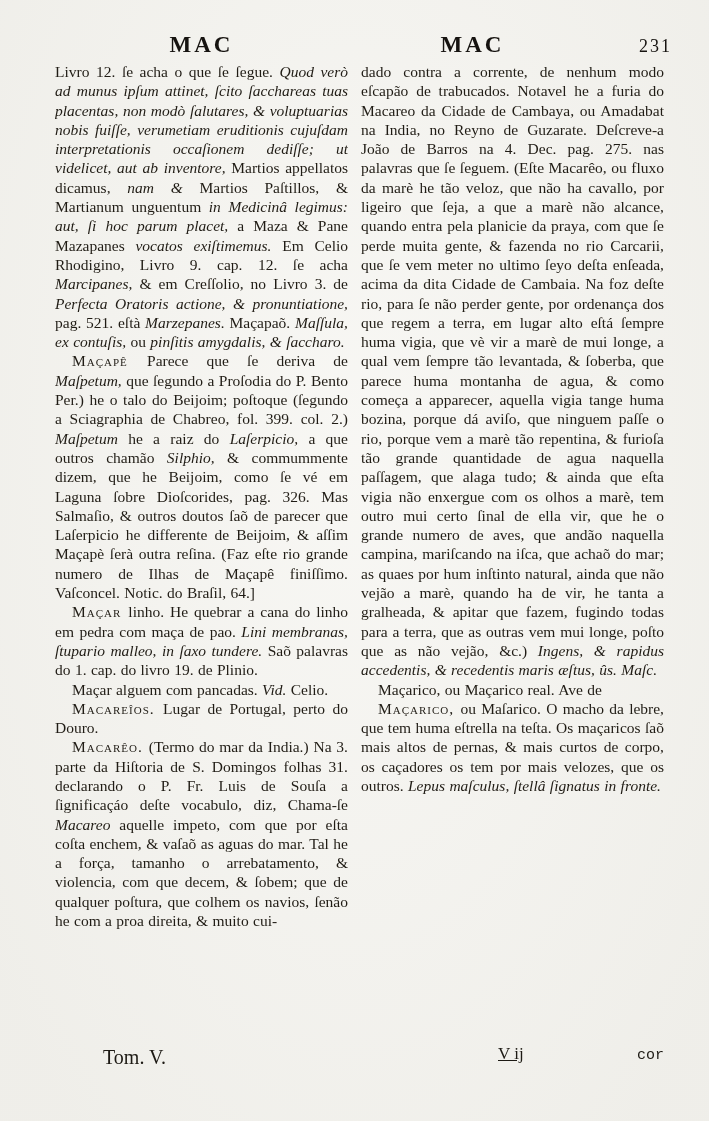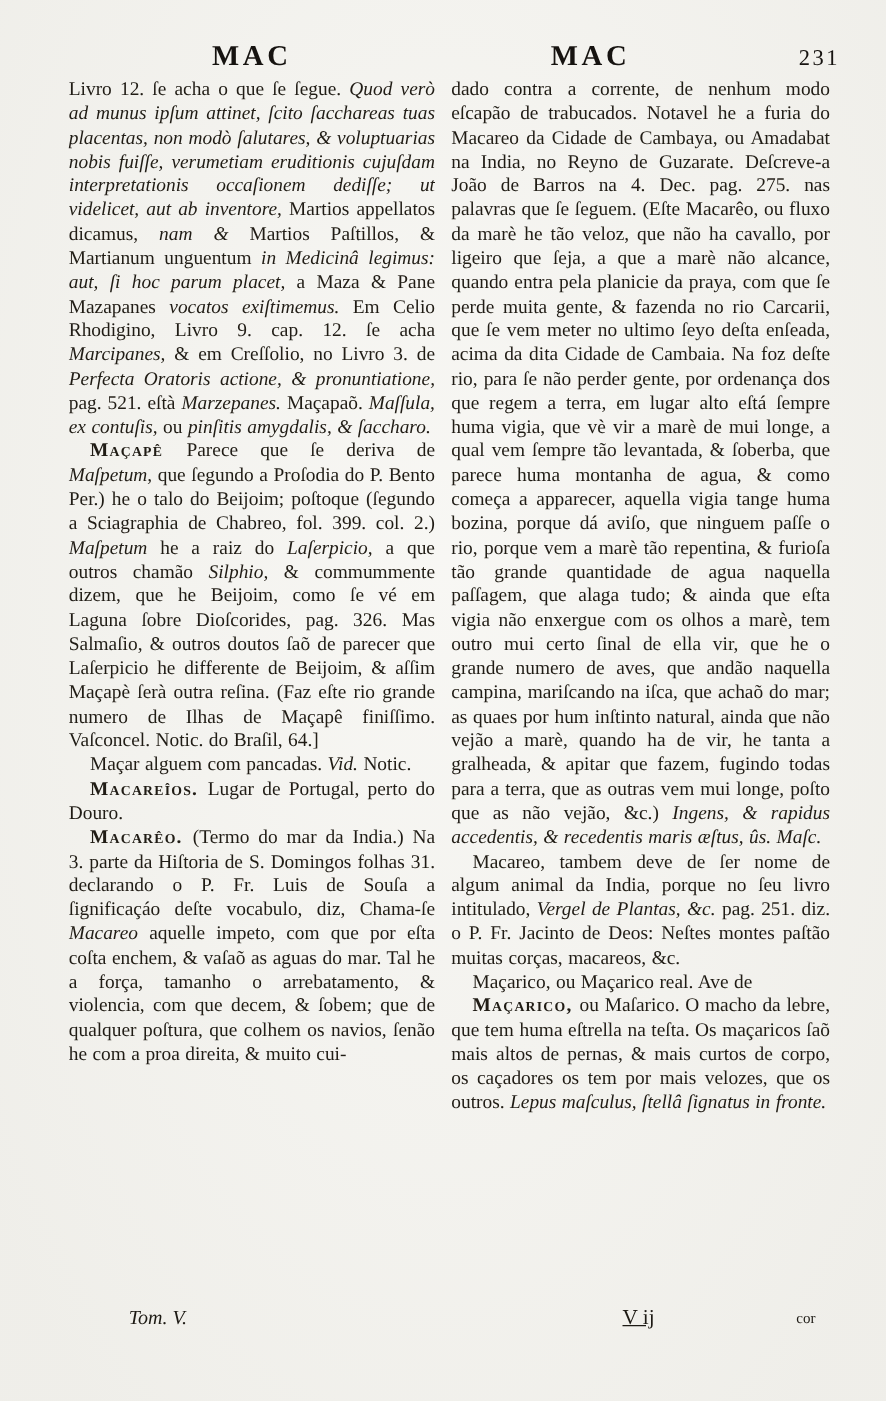--- a/index.html
+++ b/index.html
@@ -59,50 +59,49 @@
     line-height: 19.3px;
     word-spacing: 0.5px;
     color: #201c15;
   }
   .para.indent { text-indent: 17px; }
   .seg-roman   { font-style: normal; }
   .seg-italic  { font-style: italic; }
   .seg-smallcaps {
     font-variant: small-caps;
     letter-spacing: 1px;
-    font-weight: bold;
   }
   .footer-item {
     position: absolute;
     color: #1d1a14;
   }
-  .tome      { top: 1046px; left: 103px; font-size: 16px; font-style: italic; }
+  .tome      { top: 1046px; left: 103px; font-size: 20px; }
   .signature { top: 1044px; left: 498px; font-size: 17px; text-decoration: underline; }
-  .catchword { top: 1047px; left: 637px; font-size: 12px; }
+  .catchword { top: 1047px; left: 637px; font-size: 15px; font-family: Liberation Mono, monospace; }
 </style>
 </head>
 <body>
 
 <div class="page">
 
   <span class="running-title left-title">MAC</span>
   <span class="running-title right-title">MAC</span>
   <span class="page-number">231</span>
 
   <div class="column col-left">
     <p class="para"><span class="seg-roman">Livro 12. ſe acha o que ſe ſegue. </span><span class="seg-italic">Quod verò ad munus ipſum attinet, ſcito ſacchareas tuas placentas, non modò ſalutares, &amp; voluptuarias nobis fuiſſe, verumetiam eruditionis cujuſdam interpretationis occaſionem dediſſe; ut videlicet, aut ab inventore, </span><span class="seg-roman">Martios appellatos dicamus, </span><span class="seg-italic">nam &amp; </span><span class="seg-roman">Martios Paſtillos, &amp; Martianum unguentum </span><span class="seg-italic">in Medicinâ legimus: aut, ſi hoc parum placet, </span><span class="seg-roman">a Maza &amp; Pane Mazapanes </span><span class="seg-italic">vocatos exiſtimemus. </span><span class="seg-roman">Em Celio Rhodigino, Livro 9. cap. 12. ſe acha </span><span class="seg-italic">Marcipanes, </span><span class="seg-roman">&amp; em Creſſolio, no Livro 3. de </span><span class="seg-italic">Perfecta Oratoris actione, &amp; pronuntiatione, </span><span class="seg-roman">pag. 521. eſtà </span><span class="seg-italic">Marzepanes. </span><span class="seg-roman">Maçapaõ. </span><span class="seg-italic">Maſſula, ex contuſis, </span><span class="seg-roman">ou </span><span class="seg-italic">pinſitis amygdalis, &amp; ſaccharo.</span></p>
     <p class="para indent"><span class="seg-smallcaps">Maçapê </span><span class="seg-roman">Parece que ſe deriva de </span><span class="seg-italic">Maſpetum, </span><span class="seg-roman">que ſegundo a Proſodia do P. Bento Per.) he o talo do Beijoim; poſtoque (ſegundo a Sciagraphia de Chabreo, fol. 399. col. 2.) </span><span class="seg-italic">Maſpetum </span><span class="seg-roman">he a raiz do </span><span class="seg-italic">Laſerpicio, </span><span class="seg-roman">a que outros chamão </span><span class="seg-italic">Silphio, </span><span class="seg-roman">&amp; commummente dizem, que he Beijoim, como ſe vé em Laguna ſobre Dioſcorides, pag. 326. Mas Salmaſio, &amp; outros doutos ſaõ de parecer que Laſerpicio he differente de Beijoim, &amp; aſſim Maçapè ſerà outra reſina. (Faz eſte rio grande numero de Ilhas de Maçapê finiſſimo. Vaſconcel. Notic. do Braſil, 64.]</span></p>
-    <p class="para indent"><span class="seg-roman">Maçar alguem com pancadas. </span><span class="seg-italic">Vid. </span><span class="seg-roman">Notic.</span></p>
+    <p class="para indent"><span class="seg-smallcaps">Maçar </span><span class="seg-roman">linho. He quebrar a cana do linho em pedra com maça de pao. </span><span class="seg-italic">Lini membranas, ſtupario malleo, in ſaxo tundere. </span><span class="seg-roman">Saõ palavras do 1. cap. do livro 19. de Plinio.</span></p>
+    <p class="para indent"><span class="seg-roman">Maçar alguem com pancadas. </span><span class="seg-italic">Vid. </span><span class="seg-roman">Celio.</span></p>
     <p class="para indent"><span class="seg-smallcaps">Macareîos. </span><span class="seg-roman">Lugar de Portugal, perto do Douro.</span></p>
     <p class="para indent"><span class="seg-smallcaps">Macarêo. </span><span class="seg-roman">(Termo do mar da India.) Na 3. parte da Hiſtoria de S. Domingos folhas 31. declarando o P. Fr. Luis de Souſa a ſignificaçáo deſte vocabulo, diz, Chama-ſe </span><span class="seg-italic">Macareo </span><span class="seg-roman">aquelle impeto, com que por eſta coſta enchem, &amp; vaſaõ as aguas do mar. Tal he a força, tamanho o arrebatamento, &amp; violencia, com que decem, &amp; ſobem; que de qualquer poſtura, que colhem os navios, ſenão he com a proa direita, &amp; muito cui-</span></p>
   </div>
 
   <div class="column col-right">
     <p class="para"><span class="seg-roman">dado contra a corrente, de nenhum modo eſcapão de trabucados. Notavel he a furia do Macareo da Cidade de Cambaya, ou Amadabat na India, no Reyno de Guzarate. Deſcreve-a João de Barros na 4. Dec. pag. 275. nas palavras que ſe ſeguem. (Eſte Macarêo, ou fluxo da marè he tão veloz, que não ha cavallo, por ligeiro que ſeja, a que a marè não alcance, quando entra pela planicie da praya, com que ſe perde muita gente, &amp; fazenda no rio Carcarii, que ſe vem meter no ultimo ſeyo deſta enſeada, acima da dita Cidade de Cambaia. Na foz deſte rio, para ſe não perder gente, por ordenança dos que regem a terra, em lugar alto eſtá ſempre huma vigia, que vè vir a marè de mui longe, a qual vem ſempre tão levantada, &amp; ſoberba, que parece huma montanha de agua, &amp; como começa a apparecer, aquella vigia tange huma bozina, porque dá aviſo, que ninguem paſſe o rio, porque vem a marè tão repentina, &amp; furioſa tão grande quantidade de agua naquella paſſagem, que alaga tudo; &amp; ainda que eſta vigia não enxergue com os olhos a marè, tem outro mui certo ſinal de ella vir, que he o grande numero de aves, que andão naquella campina, mariſcando na iſca, que achaõ do mar; as quaes por hum inſtinto natural, ainda que não vejão a marè, quando ha de vir, he tanta a gralheada, &amp; apitar que fazem, fugindo todas para a terra, que as outras vem mui longe, poſto que as não vejão, &amp;c.) </span><span class="seg-italic">Ingens, &amp; rapidus accedentis, &amp; recedentis maris æſtus, ûs. Maſc.</span></p>
-    <p class="para indent"><span class="seg-roman">Macareo, tambem deve de ſer nome de algum animal da India, porque no ſeu livro intitulado, </span><span class="seg-italic">Vergel de Plantas, &amp;c. </span><span class="seg-roman">pag. 251. diz. o P. Fr. Jacinto de Deos: Neſtes montes paſtão muitas corças, macareos, &amp;c.</span></p>
     <p class="para indent"><span class="seg-roman">Maçarico, ou Maçarico real. Ave de</span></p>
     <p class="para indent"><span class="seg-smallcaps">Maçarico, </span><span class="seg-roman">ou Maſarico. O macho da lebre, que tem huma eſtrella na teſta. Os maçaricos ſaõ mais altos de pernas, &amp; mais curtos de corpo, os caçadores os tem por mais velozes, que os outros. </span><span class="seg-italic">Lepus maſculus, ſtellâ ſignatus in fronte.</span></p>
   </div>
 
   <span class="footer-item tome">Tom. V.</span>
   <span class="footer-item signature">V ij</span>
   <span class="footer-item catchword">cor</span>
 
 </div>
 

